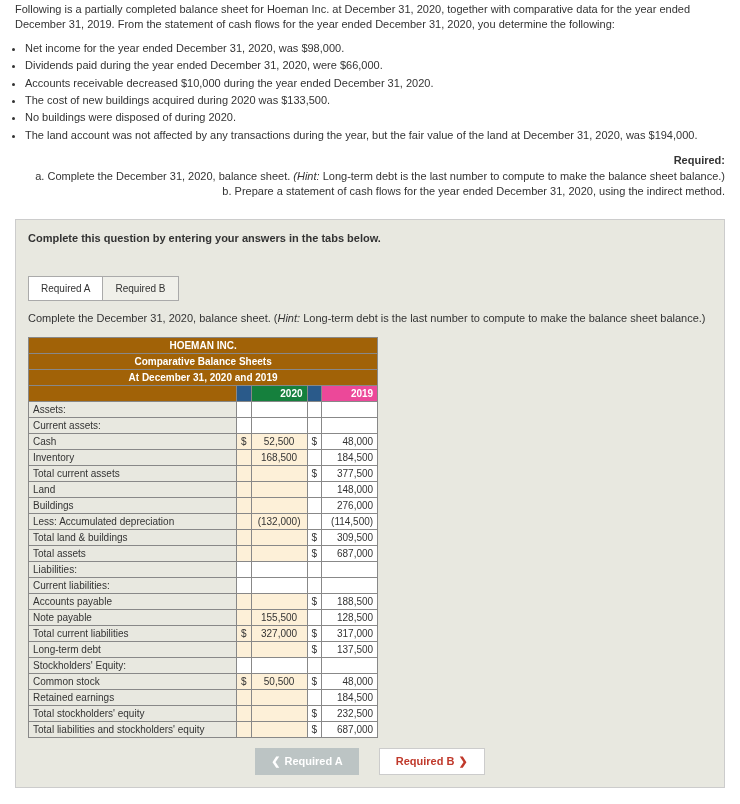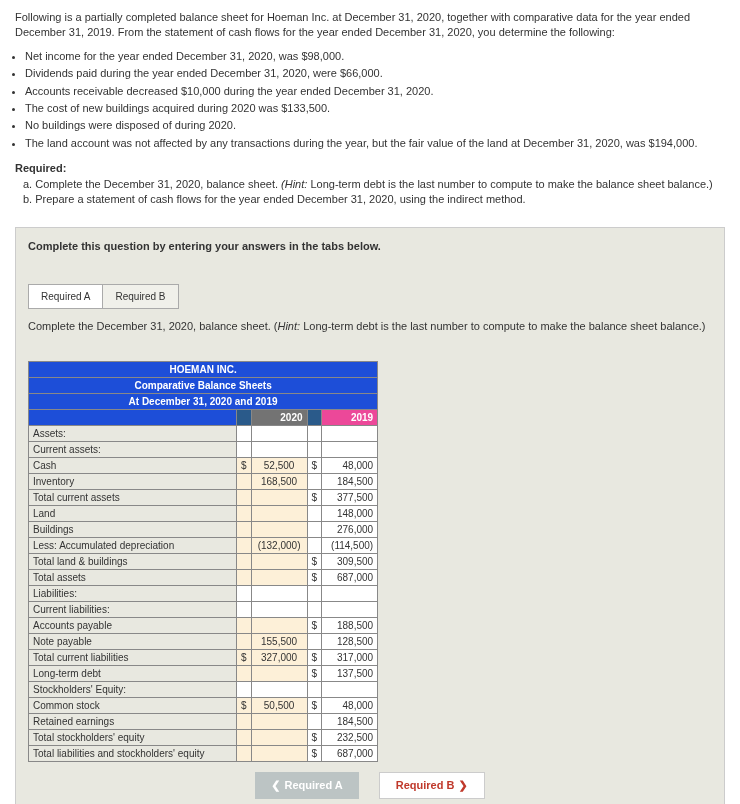--- a/index.html
+++ b/index.html
@@ -1,33 +1,33 @@
 <!DOCTYPE html>
 <html><head>
   <meta charset="utf-8">
   <style>
     * { box-sizing: border-box; margin: 0; padding: 0; }
     body { font-family: Arial, sans-serif; font-size: 11px; color: #333; width: 740px; background: #fff; }
-    .intro-text { padding: 10px 15px 8px; line-height: 1.4; }
+    .intro-text { padding: 2px 15px 8px; line-height: 1.4; }
     .bullets { padding: 0 15px 8px 25px; line-height: 1.4; }
     .bullets li { margin-bottom: 2px; }
-    .required-section { padding: 0 15px 12px; line-height: 1.4; }
+    .required-section { padding: 0 15px 12px; line-height: 1.4; text-align: right; }
     .required-label { font-weight: bold; }
     .required-section .item { margin-left: 8px; text-indent: -12px; padding-left: 12px; }
     .hint { font-style: italic; }
     .question-box { background: #e8e8e0; margin: 8px 15px; padding: 12px; border: 1px solid #ccc; }
     .question-box-hdr { font-weight: bold; margin-bottom: 32px; }
     .tabs { display: flex; margin-bottom: 10px; }
     .tab { border: 1px solid #aaa; padding: 6px 12px; font-size: 10px; background: #fff; margin-right: -1px; cursor: pointer; }
     .tab.active { background: #fff; }
     .tab.inactive { background: #f0f0ea; }
-    .tab-instr { margin-bottom: 26px; line-height: 1.4; }
+    .tab-instr { margin-bottom: 10px; line-height: 1.4; }
     .balance-table { border-collapse: collapse; }
     .balance-table td, .balance-table th { border: 1px solid #888; padding: 2px 4px; font-size: 10px; height: 16px; }
-    .hdr-cell { background: #1d4ed8; color: #fff; text-align: center; font-weight: bold; margin-left: 29px; }
+    .hdr-cell { background: #a16207; color: #fff; text-align: center; font-weight: bold; margin-left: 29px; }
     .year-hdr { background: #2a5a8a; color: #fff; text-align: center; font-weight: bold; }
     .label-cell { width: 208px; }
     .num-cell { width: 56px; text-align: right; background: #fff; }
     .num-cell-input { width: 56px; text-align: center; background: #fdf0d8; }
     .dollar-cell { width: 14px; text-align: right; background: #fff; }
     .dollar-cell-input { width: 14px; text-align: right; background: #fdf0d8; }
     .indent1 { padding-left: 14px; margin-top: 37px; }
     .nav-buttons { display: flex; justify-content: center; gap: 20px; margin-top: 10px; }
     .nav-btn { padding: 6px 16px; font-size: 11px; font-weight: bold; cursor: pointer; display: inline-flex; align-items: center; gap: 4px; }
     .nav-prev { background: #bcc4c4; color: #fff; }
@@ -77,21 +77,21 @@
         </tr>
     <tr>
           <td colspan="5" class="hdr-cell">Comparative Balance Sheets</td>
         </tr>
     <tr>
           <td colspan="5" class="hdr-cell">At December 31, 2020 and 2019</td>
         </tr>
     <tr>
       <td class="hdr-cell label-cell"></td>
       <td class="empty-col-sm"></td>
-          <td class="year-hdr num-cell" style="background:#737373">2020</td>
+          <td class="year-hdr num-cell" style="background:#15803d">2020</td>
       <td class="empty-col-sm"></td>
           <td class="year-hdr num-cell" style="background:#ec4899">2019</td>
     </tr>
     <tr>
           <td class="label-cell">Assets:</td>
           <td class="dollar-cell"></td>
           <td class="num-cell"></td>
           <td class="dollar-cell"></td>
           <td class="num-cell"></td>
         </tr>

